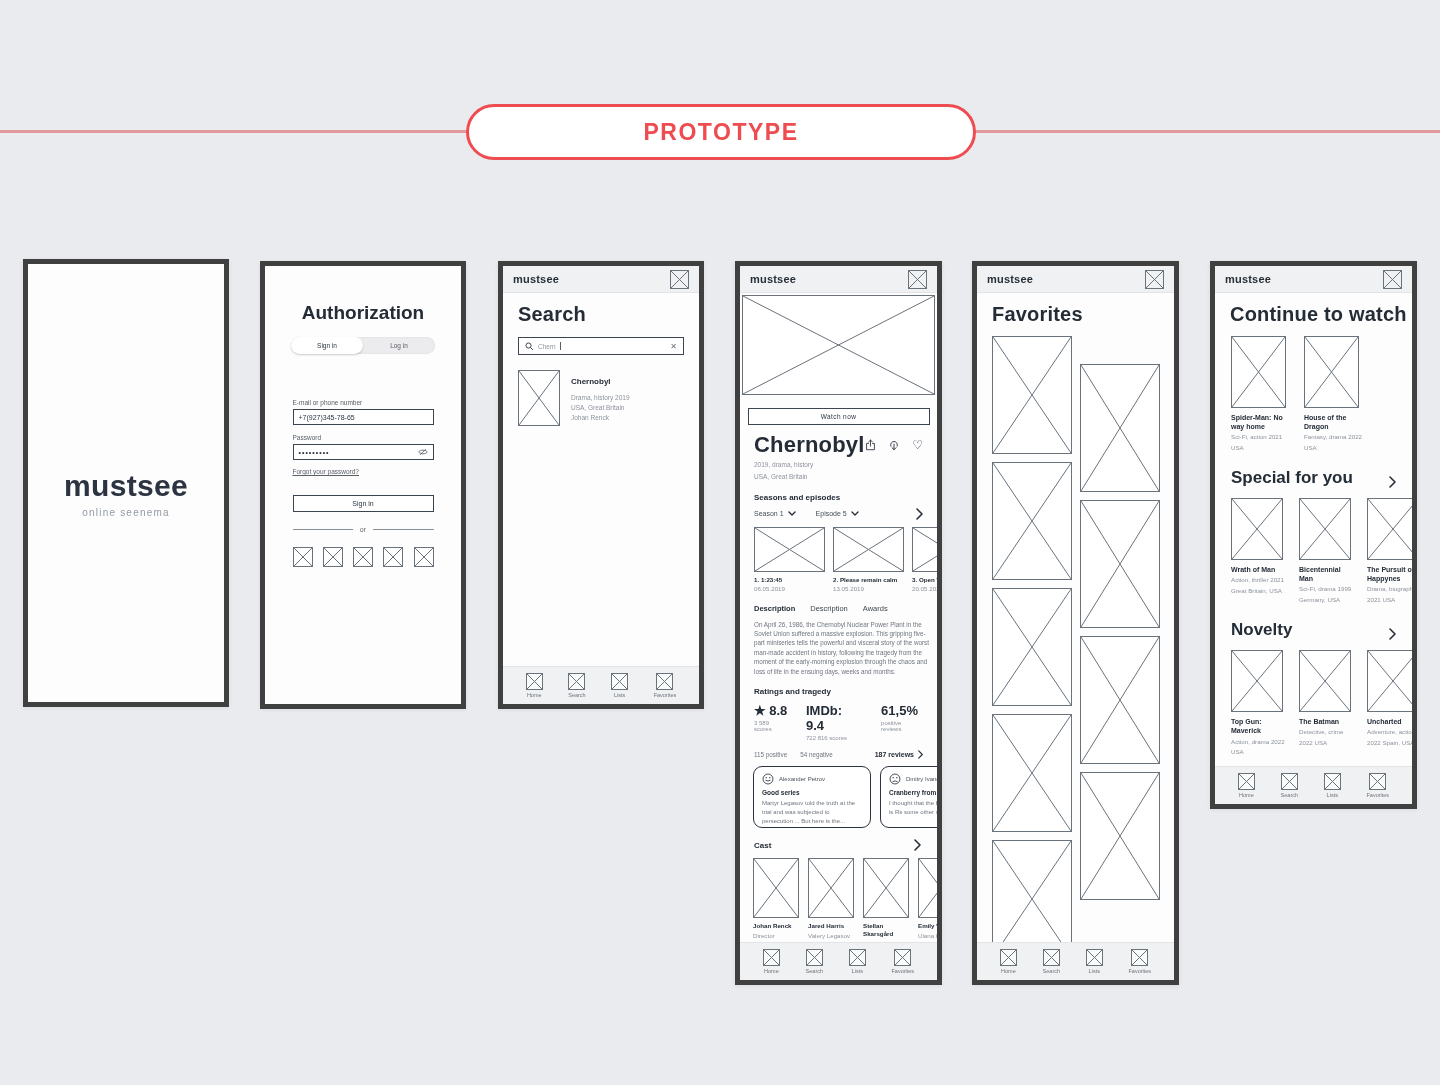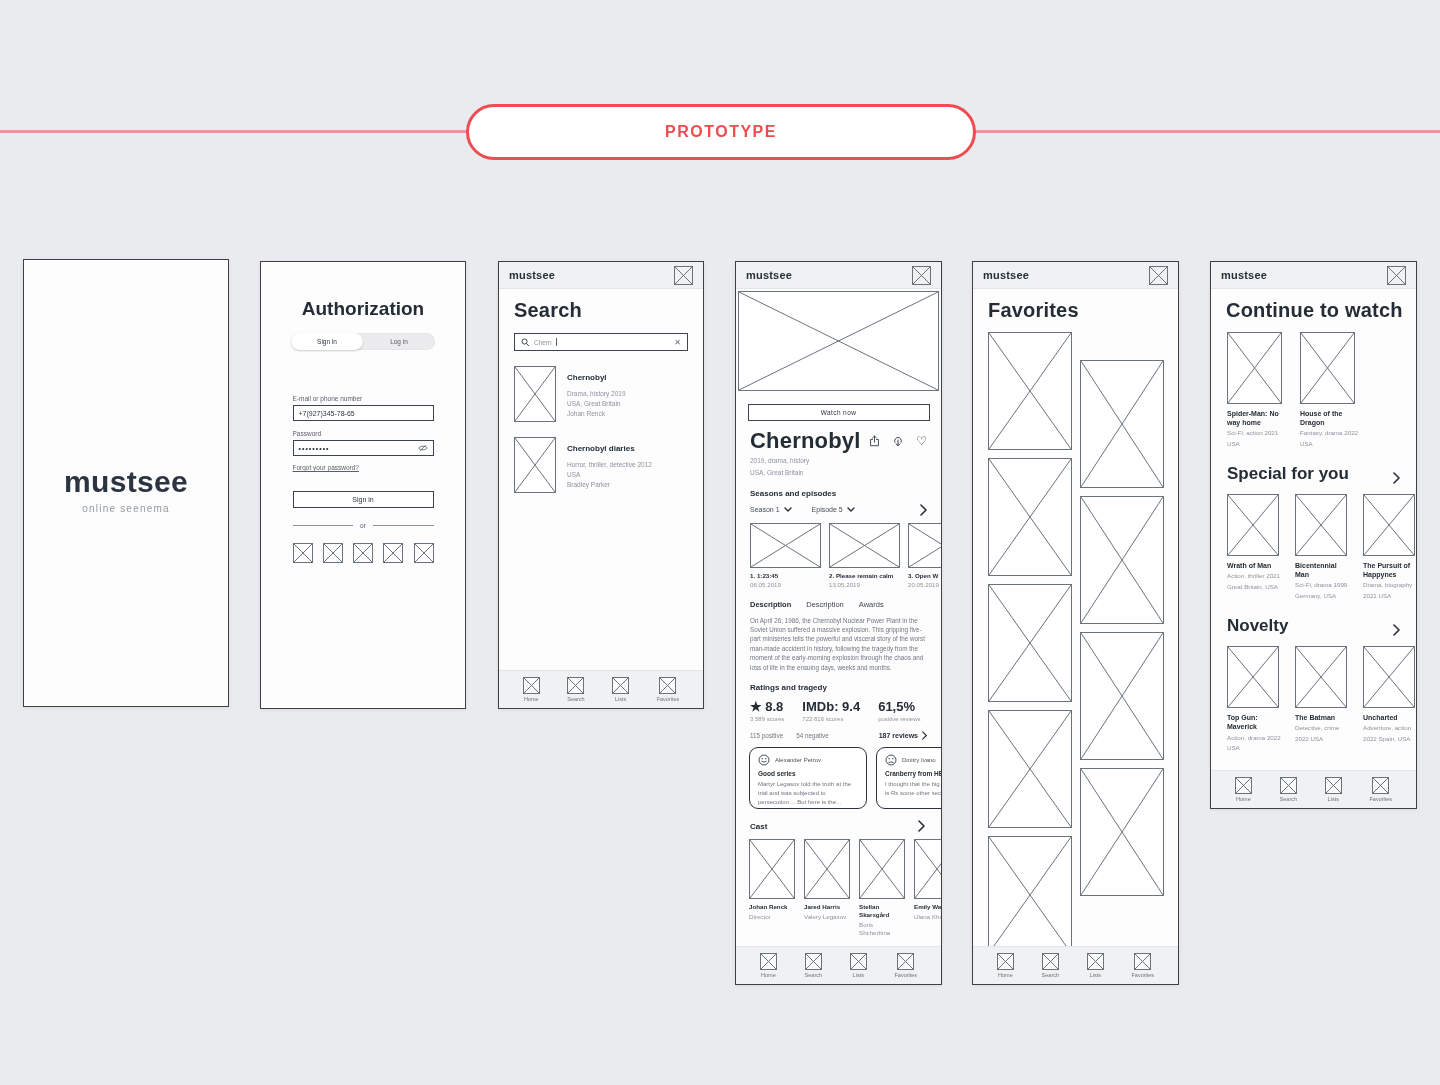--- a/index.html
+++ b/index.html
@@ -5,25 +5,25 @@
   html,body{margin:0;padding:0}
   body{
     width:1440px;height:1085px;position:relative;overflow:hidden;
     background:#e9ebee;font-family:"Liberation Sans",sans-serif;color:#273039;
   }
   
   .redline{position:absolute;left:0;top:130px;width:1440px;height:3px;background:#e29a9e}
   .proto-pill{
     position:absolute;left:466px;top:104px;width:504px;height:50px;background:#fff;
     border:3.5px solid #ee4c50;border-radius:30px;display:flex;align-items:center;justify-content:center;
-    color:#ee4c50;font-weight:bold;font-size:16px;letter-spacing:1.5px;
+    color:#ee4c50;font-weight:bold;font-size:23px;letter-spacing:1.5px;
   }
   
   .screen{
-    position:absolute;background:#fdfdfe;border:1px solid #404040;box-sizing:border-box;
+    position:absolute;background:#fdfdfe;border:5px solid #404040;box-sizing:border-box;
     overflow:hidden;box-shadow:0 1px 4px rgba(40,50,60,.07);
   }
   #screen-splash{left:23px;top:259px;width:206px;height:448px}
   #screen-auth{left:260px;top:261px;width:206px;height:448px}
   #screen-search{left:498px;top:261px;width:206px;height:448px}
   #screen-detail{left:735px;top:261px;width:207px;height:724px}
   #screen-favorites{left:972px;top:261px;width:207px;height:724px}
   #screen-home{left:1210px;top:261px;width:207px;height:548px}
 
   
@@ -258,34 +258,20 @@
           <line x1="0" y1="100" x2="100" y2="0"></line>
         </svg>
       </span>
     <div>
       <div class="result-title">Chernobyl</div>
       <div class="result-line">Drama, history 2019</div>
       <div class="result-line">USA, Great Britain</div>
       <div class="result-line">Johan Renck</div>
     </div>
   </div>
-  <div class="result">
-    <span class="xbox">
-        <svg viewBox="0 0 100 100" preserveAspectRatio="none">
-          <line x1="0" y1="0" x2="100" y2="100"></line>
-          <line x1="0" y1="100" x2="100" y2="0"></line>
-        </svg>
-      </span>
-    <div>
-      <div class="result-title">Chernobyl diaries</div>
-      <div class="result-line">Horror, thriller, detective 2012</div>
-      <div class="result-line">USA</div>
-      <div class="result-line">Bradley Parker</div>
-    </div>
-  </div>
 
   <div class="bottomnav">
     <div class="navitem">
         <span class="xbox">
           <svg viewBox="0 0 100 100" preserveAspectRatio="none">
             <line x1="0" y1="0" x2="100" y2="100"></line>
             <line x1="0" y1="100" x2="100" y2="0"></line>
           </svg>
         </span>
         <span class="navlabel">Home</span>

